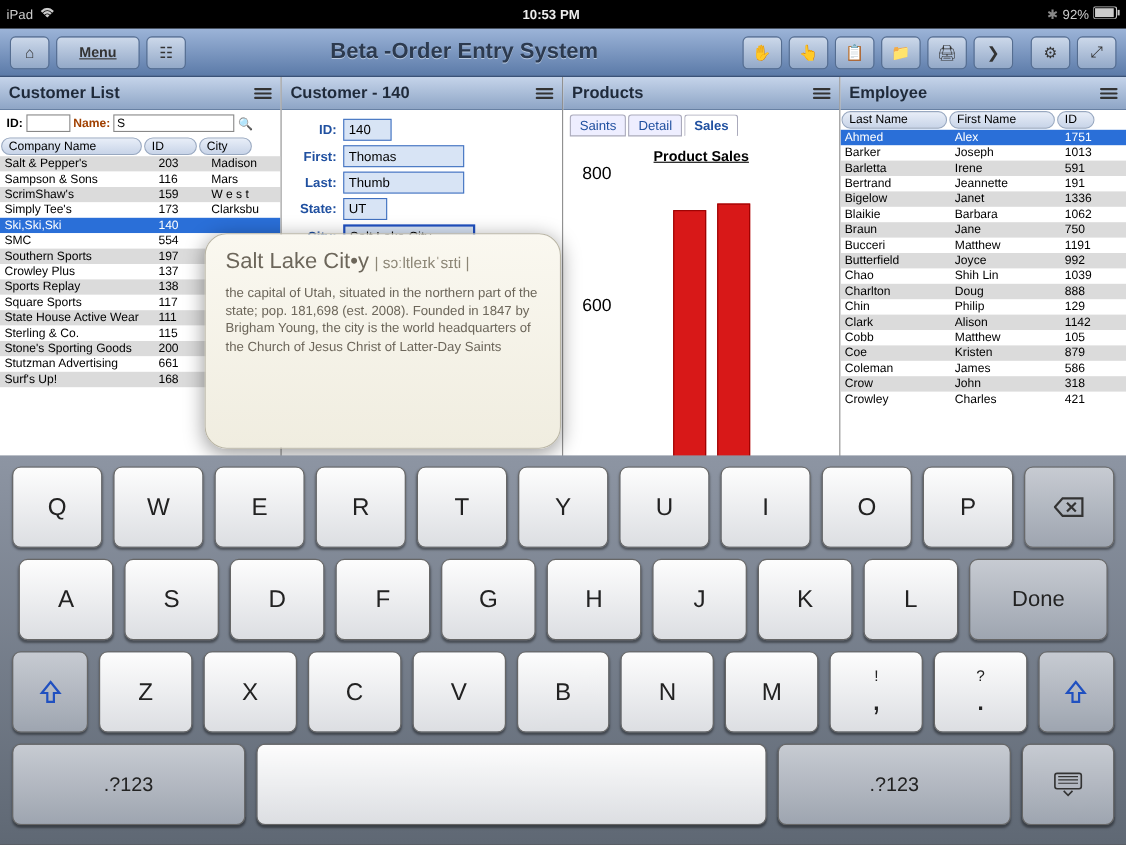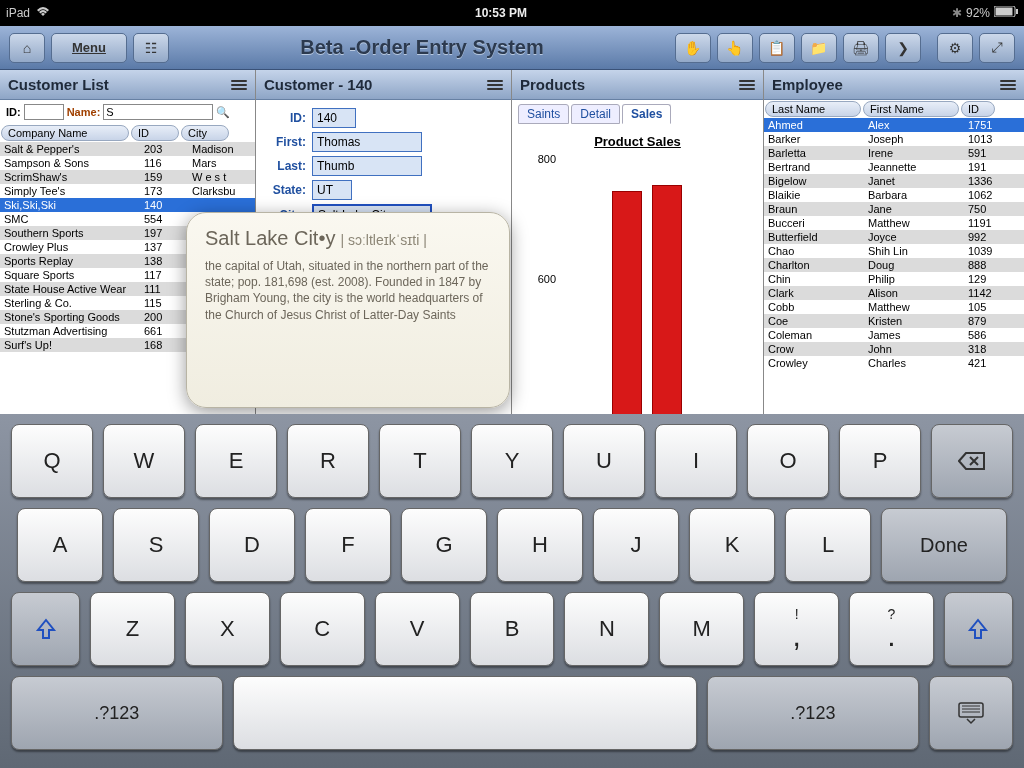--- a/index.html
+++ b/index.html
@@ -42,21 +42,21 @@
 .form-row { display: flex; align-items: center; padding: 2px 8px; font-size: 12px; }
 .form-row label { width: 42px; text-align: right; margin-right: 6px; color: #2050a0; font-weight: bold; }
 .form-row input { border: 1px solid #4070c0; background: #d8e4f5; padding: 2px 4px; font-size: 12px; }
 
 
 .prod-tabs { display: flex; padding: 4px 6px; gap: 2px; font-size: 12px; }
 .prod-tab { border: 1px solid #aab; background: #eef; padding: 2px 8px; color: #2050a0; border-radius: 3px 3px 0 0; cursor: pointer; }
 .prod-tab.active { background: #fff; font-weight: bold; border-bottom-color: #fff; }
 .chart-title { text-align: center; font-weight: bold; font-size: 13px; margin-top: 6px; text-decoration: underline; }
 .chart-area { position: relative; height: 260px; margin: 10px 20px 0 50px; }
-.chart-ylabel { position: absolute; right: 100%; margin-right: 6px; font-size: 11px; transform: translateY(-50%); }
+.chart-ylabel { position: absolute; right: 100%; margin-right: 6px; font-size: 16px; transform: translateY(-50%); }
 .chart-bar { position: absolute; bottom: 0; width: 30px; background: #d81818; border: 1px solid #900; }
 
 
 .emp-headers { display: flex; font-size: 11px; }
 .emp-headers > div { background: linear-gradient(#e8eef8,#c8d4e8); border: 1px solid #98a8c0; border-radius: 9px; padding: 1px 6px; margin: 1px; }
 .emp-row { display: flex; font-size: 11px; padding: 1px 4px; }
 .emp-row:nth-child(odd) { background: #dbdbdb; }
 .emp-row.selected { background: #2a6fd8; color: #fff; }
 .emp-row > div:nth-child(1) { width: 100px; }
 .emp-row > div:nth-child(2) { width: 100px; }

